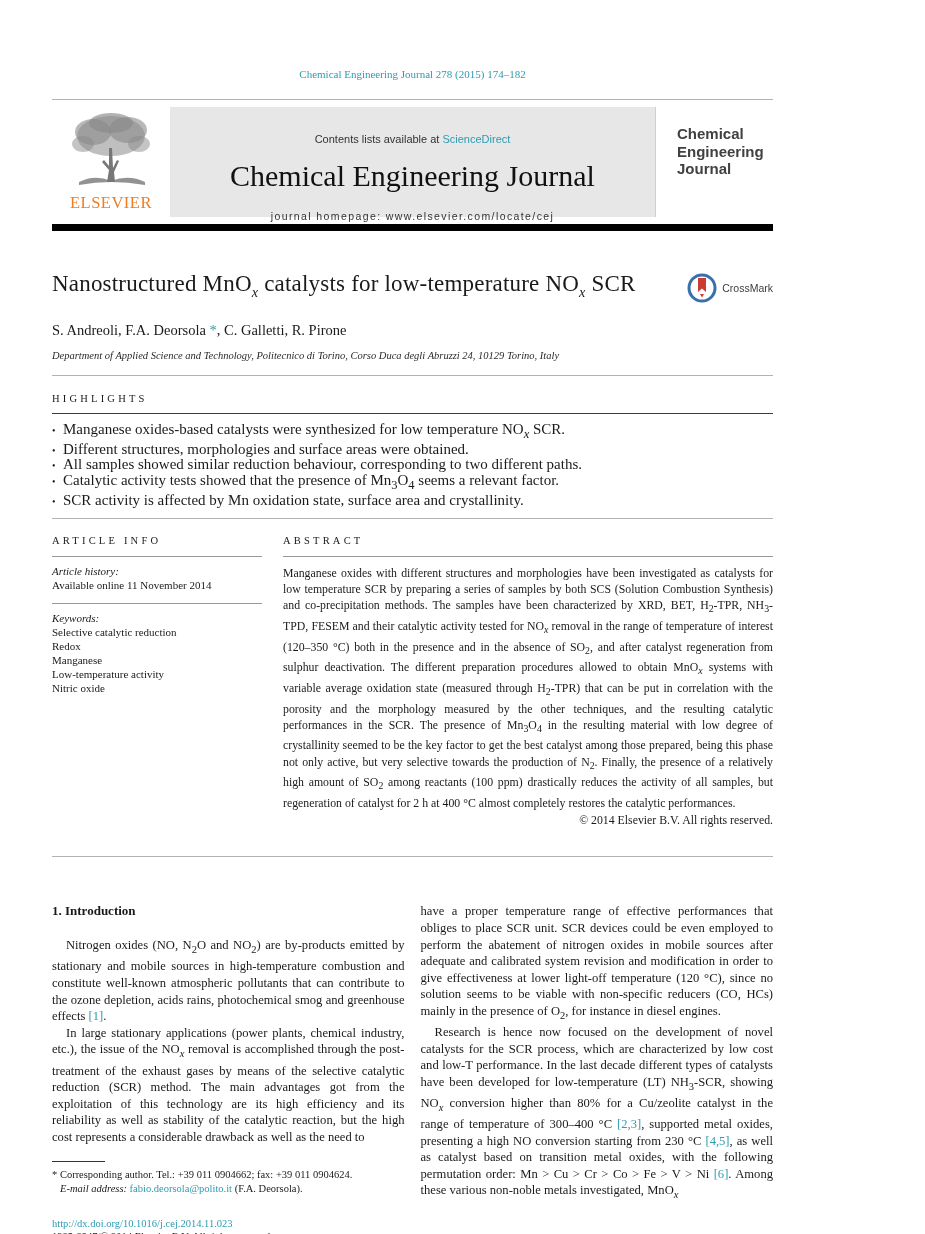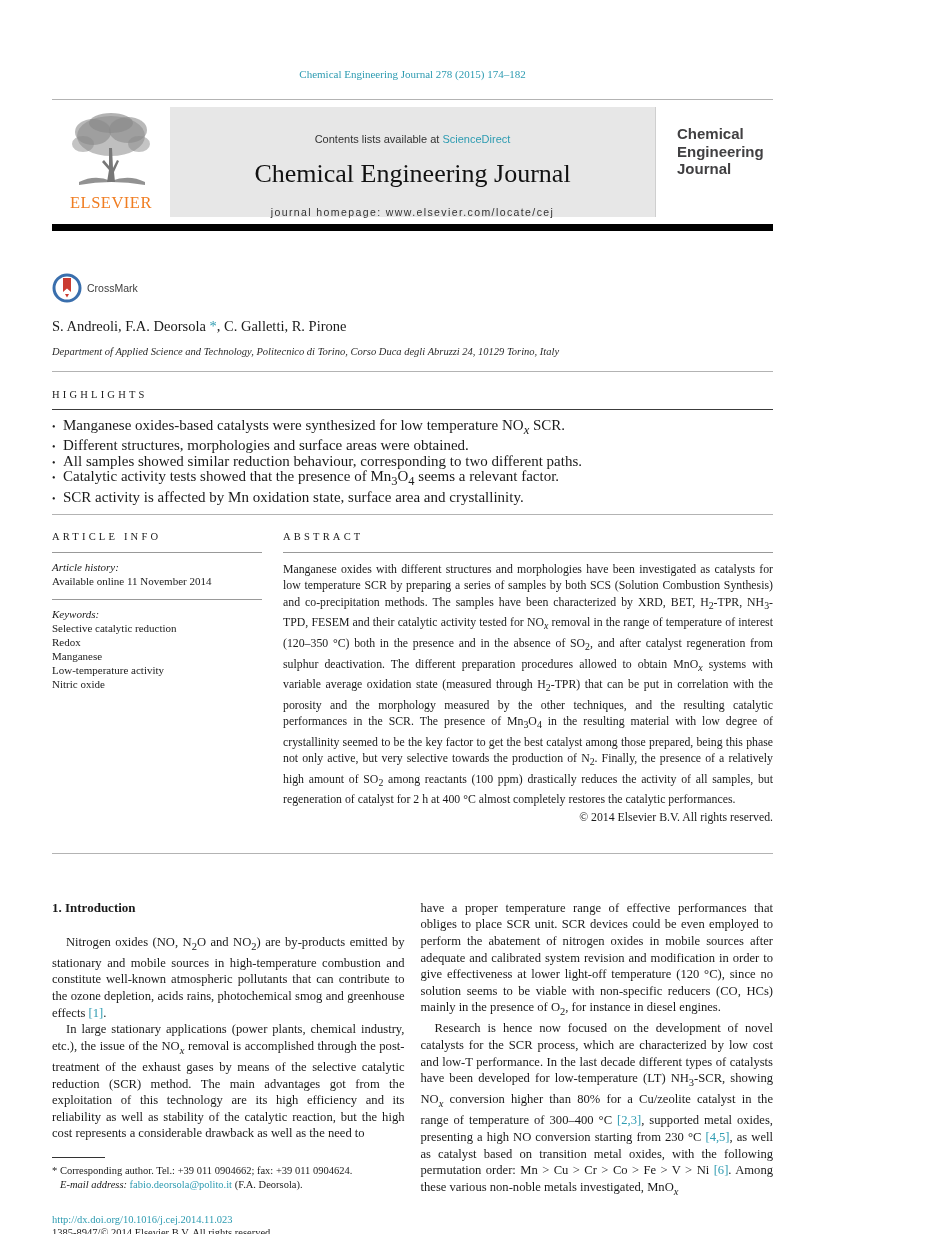--- a/index.html
+++ b/index.html
@@ -17,21 +17,21 @@
   .top-ref { margin-top:67px; text-align:center; font-size:11px; line-height:14px; color:#2d9bb1; }
   .hr1 { margin-top:18px; }
 
   
   .masthead { margin-top:7px; display:flex; height:110px; }
   .logo-box { width:118px; background:#fff; display:flex; flex-direction:column; align-items:center; justify-content:flex-start; padding-top:3px; }
   .logo-box svg { display:block; }
   .elsevier-word { font-family:"Liberation Serif", serif; font-size:16.5px; letter-spacing:0.5px; color:#f07d22; margin-top:1px; }
   .band { flex:1; background:#e7e7e7; text-align:center; padding-top:26px; }
   .contents-line { font-family:"Liberation Sans", sans-serif; font-size:11px; color:#333; }
-  .band-title { font-family:"Liberation Serif", serif; font-size:26px; color:#111; margin-top:14px; }
+  .band-title { font-family:"Liberation Serif", serif; font-size:30px; color:#111; margin-top:14px; }
   .homepage { font-family:"Liberation Sans", sans-serif; font-size:10.5px; letter-spacing:1.4px; color:#333; margin-top:17px; }
   .cover-box { width:118px; background:#fff; border-left:1px solid #cfcfcf; padding:18px 0 0 21px; }
   .cover-title { font-family:"Liberation Sans", sans-serif; font-size:15px; line-height:17.5px; font-weight:600; color:#414042; }
 
   .black-bar { margin-top:7px; height:7px; background:#000; }
 
   
   .title-row { margin-top:38px; display:flex; justify-content:space-between; align-items:flex-start; }
   h1.art-title { font-size:23px; font-weight:normal; line-height:30px; color:#1a1a1a; letter-spacing:0.2px; }
   h1.art-title sub, .subx { font-size:62%; }
@@ -113,20 +113,21 @@
     </div>
 
     <div class="cover-box">
       <div class="cover-title">Chemical<br>Engineering<br>Journal</div>
     </div>
   </div>
 
   <div class="black-bar"></div>
 
   <div class="title-row">
+    <h1 class="art-title">Nanostructured MnO<sub><i>x</i></sub> catalysts for low-temperature NO<sub><i>x</i></sub> SCR</h1>
     <div class="crossmark">
       <svg width="30" height="30" viewBox="0 0 30 30">
         <circle cx="15" cy="15" r="13" fill="#fff" stroke="#3a6fad" stroke-width="3"></circle>
         <polygon points="11,5 19,5 19,19 15,15.5 11,19" fill="#cb3b31"></polygon>
         <polygon points="13,21 17,21 15,24.5" fill="#cb3b31"></polygon>
       </svg>
       <span class="crossmark-label">CrossMark</span>
     </div>
   </div>
 

